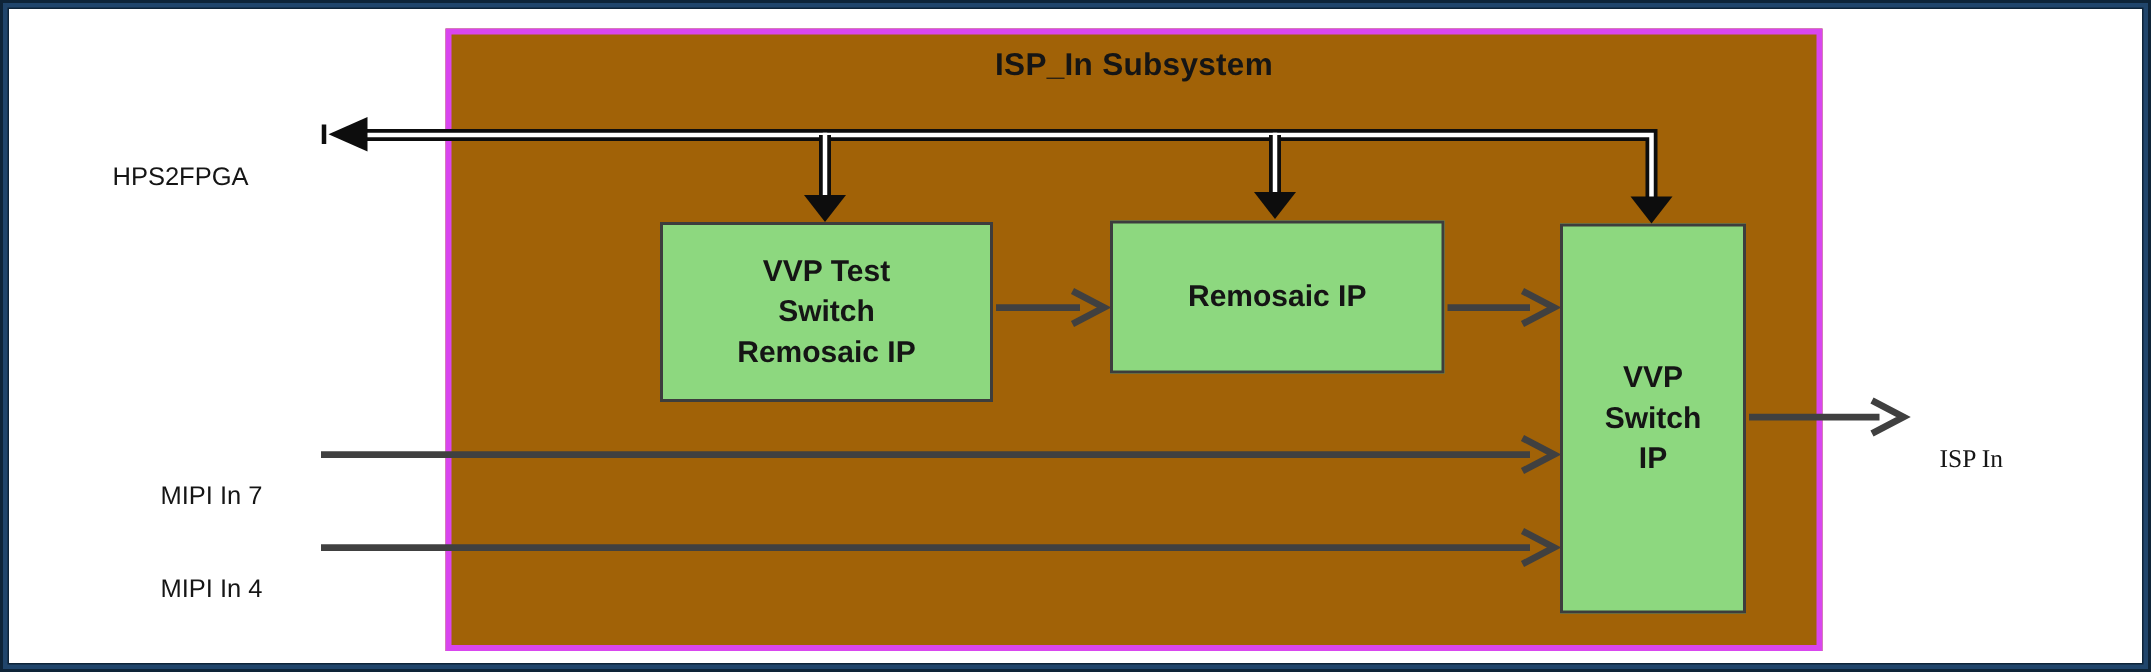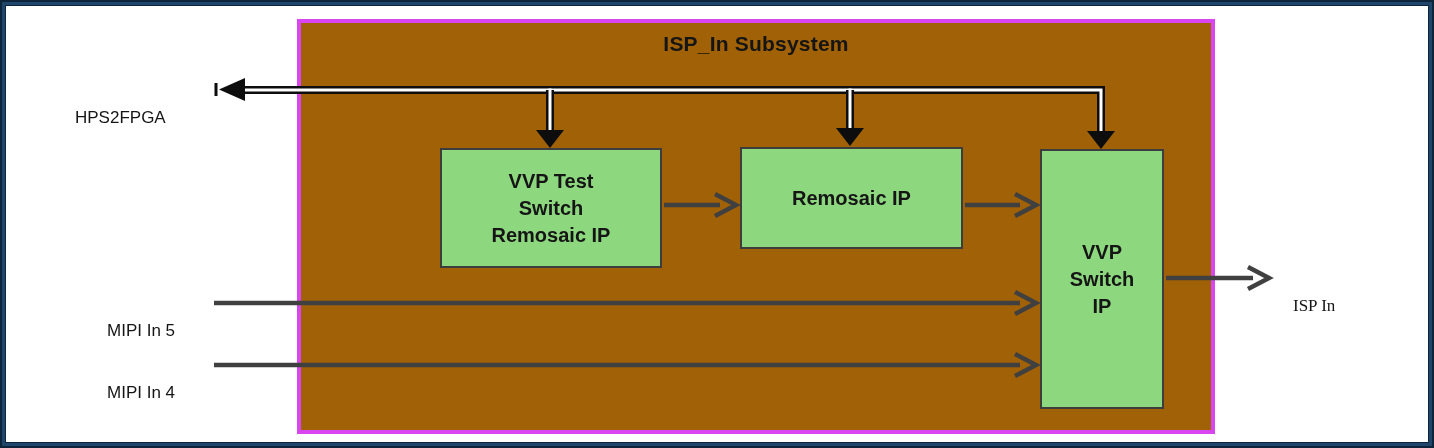--- a/index.html
+++ b/index.html
@@ -98,21 +98,21 @@
     <div class="bl">Remosaic IP</div>
   </div>
 
   <div class="block" id="blk-switch">
     <div class="bl">VVP</div>
     <div class="bl">Switch</div>
     <div class="bl">IP</div>
   </div>
 
   <div class="port-label" id="lbl-hps2fpga">HPS2FPGA</div>
-  <div class="port-label" id="lbl-mipi0">MIPI In 5</div>
+  <div class="port-label" id="lbl-mipi0">MIPI In 7</div>
   <div class="port-label" id="lbl-mipi1">MIPI In 4</div>
   <div class="port-label" id="lbl-ispin">ISP In</div>
 
   <svg id="wires" viewBox="0 0 1434 448" xmlns="http://www.w3.org/2000/svg">
 
     <g>
       <path d="M 240 88 H 1099 V 130" fill="none" stroke="#0d0d0d" stroke-width="8" stroke-linejoin="miter"></path>
       <path d="M 240 88 H 1099 V 130" fill="none" stroke="#ffffff" stroke-width="3" stroke-linejoin="miter"></path>
 
       <rect x="212.5" y="81" width="3" height="13" fill="#0d0d0d"></rect>

